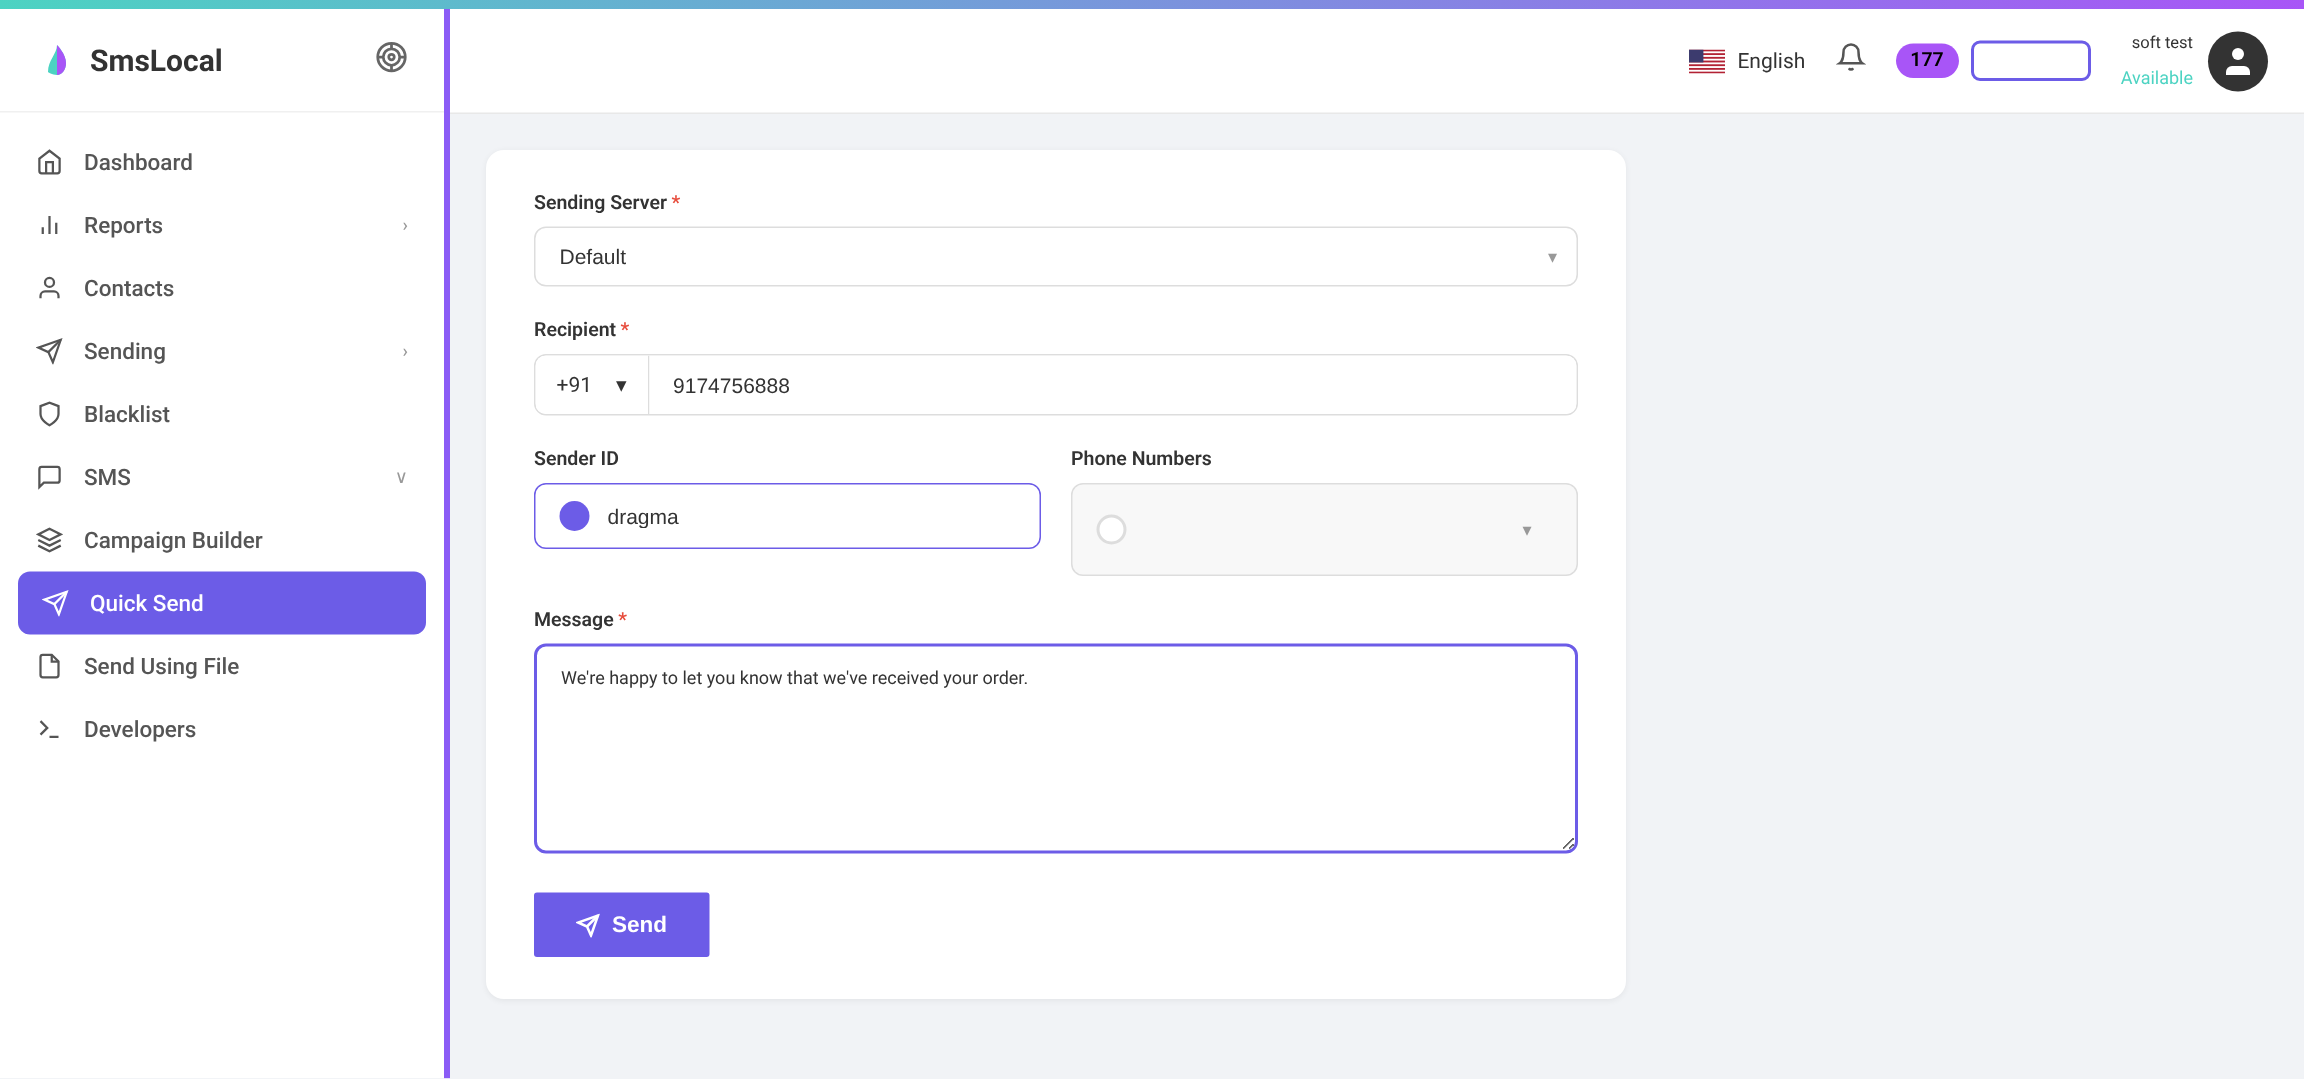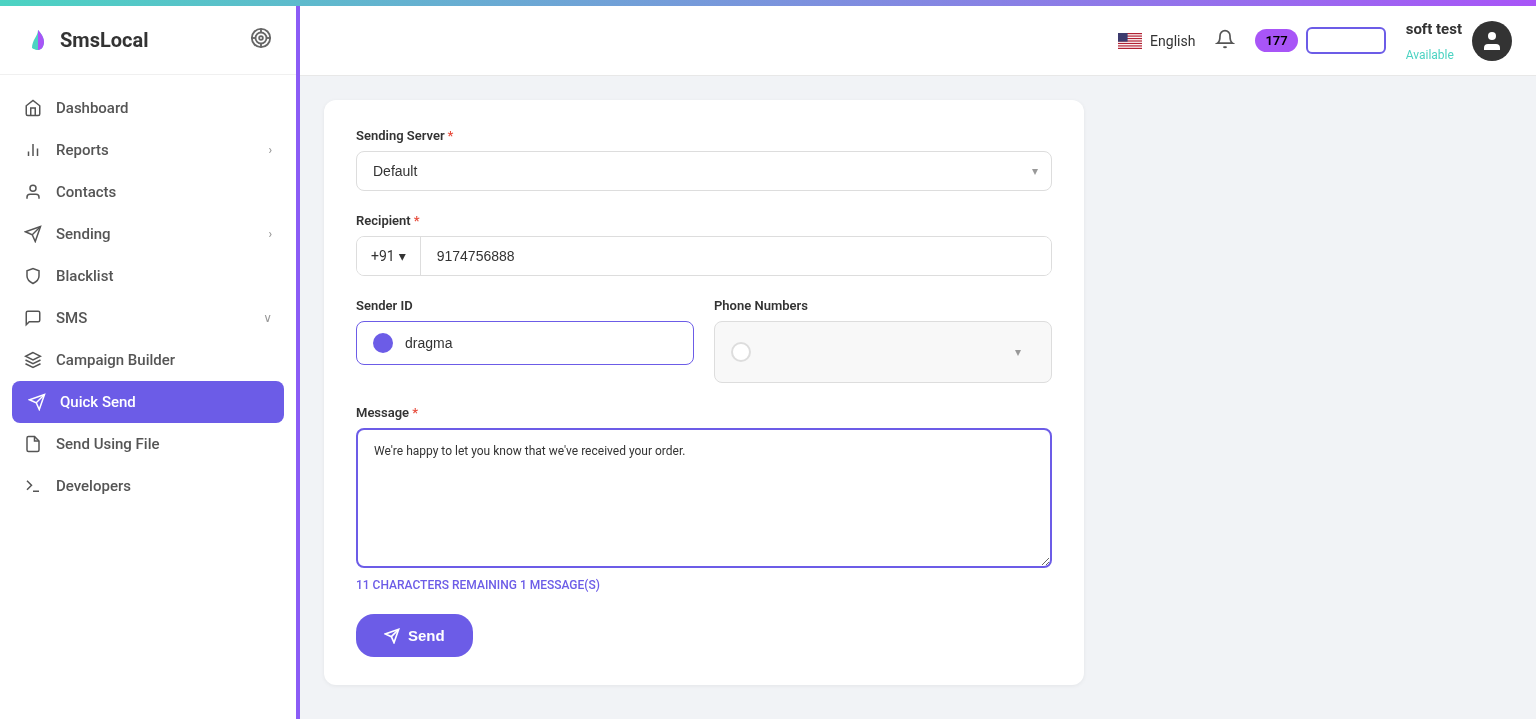--- a/index.html
+++ b/index.html
@@ -156,22 +156,22 @@
 
     .user-info {
       display: flex;
       align-items: center;
       gap: 10px;
       cursor: pointer;
     }
 
     .user-name {
       text-align: right;
-      font-size: 15px;
-      font-weight: 700;
+      font-size: 11px;
+      font-weight: 400;
       color: #333;
     }
 
     .user-status {
       font-size: 12px;
       color: #4cd3c2;
       font-weight: 400;
       margin-top: 10px;
     }
 
@@ -250,21 +250,21 @@
       display: flex;
       gap: 0;
       border: 1px solid #ddd;
       border-radius: 8px;
       overflow: hidden;
     }
 
     .country-code {
       display: flex;
       align-items: center;
-      gap: 4px;
+      gap: 16px;
       padding: 11px 14px;
       border-right: 1px solid #ddd;
       background: #fff;
       font-size: 14px;
       color: #333;
       cursor: pointer;
       white-space: nowrap;
     }
 
     .phone-input {
@@ -352,21 +352,21 @@
       font-size: 12px;
       color: #6c5ce7;
       margin-top: 6px;
       font-weight: 500;
     }
 
     .send-button {
       background: #6c5ce7;
       color: #fff;
       border: none;
-      border-radius: 18px;
+      border-radius: 2px;
       padding: 13px 28px;
       font-size: 15px;
       font-weight: 600;
       cursor: pointer;
       display: flex;
       align-items: center;
       gap: 8px;
       margin-top: 10px;
     }
   </style>
@@ -607,21 +607,20 @@
             </div>
           </div>
         </div>
 
         <div class="form-group">
           <div class="form-label">
             <span>Message</span>
             <span class="required-star">*</span>
           </div>
           <textarea class="message-textarea" style="">We're happy to let you know that we've received your order.</textarea>
-          <div class="char-count">11 CHARACTERS REMAINING 1 MESSAGE(S)</div>
         </div>
 
         <button class="send-button">
           <svg width="16" height="16" viewBox="0 0 24 24" fill="none" stroke="white" stroke-width="2.5">
             <line x1="22" y1="2" x2="11" y2="13"></line>
               <polygon points="22,2 15,22 11,13 2,9"></polygon>
           </svg>
           <span>Send</span>
         </button>
 

